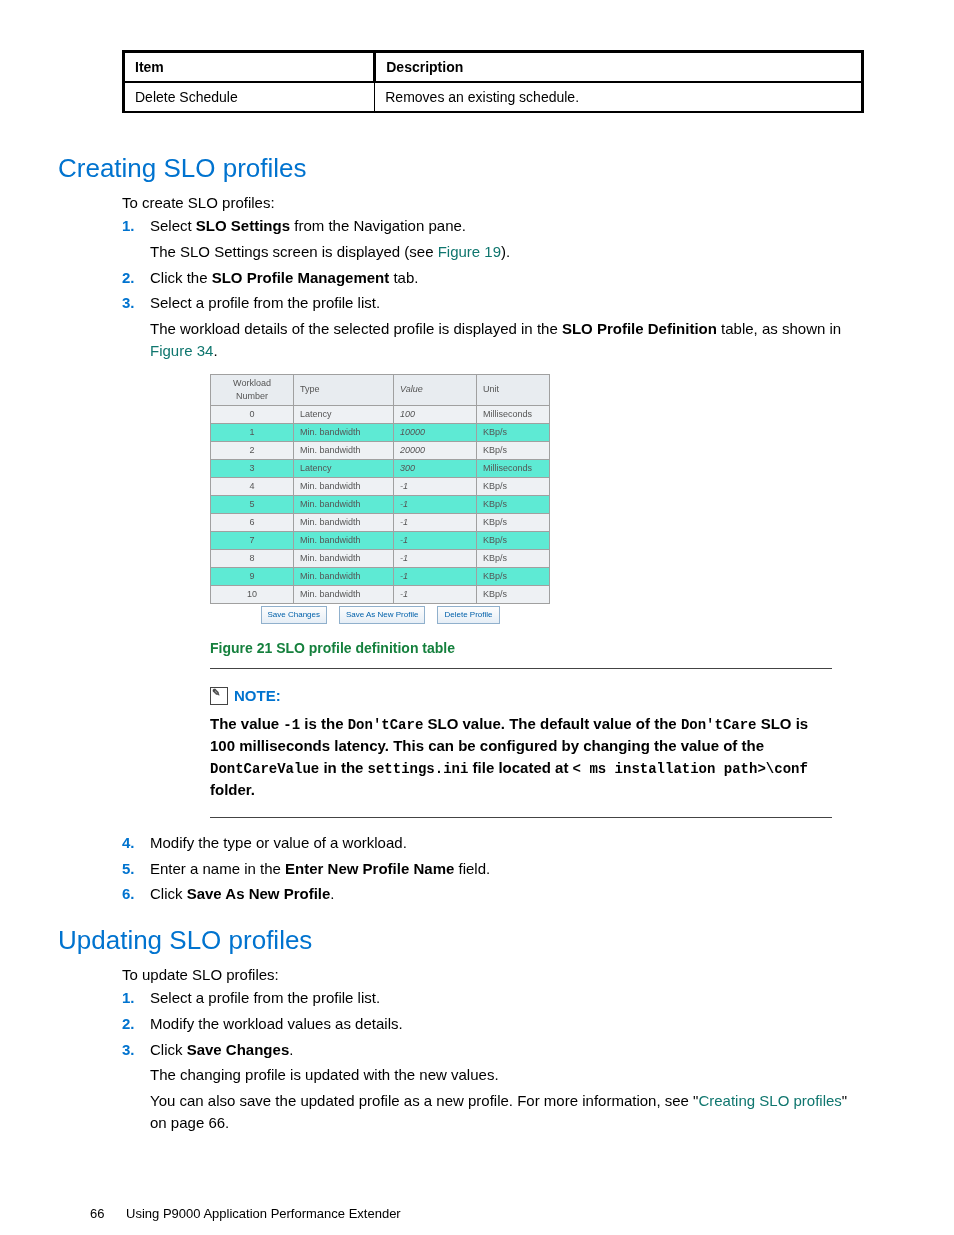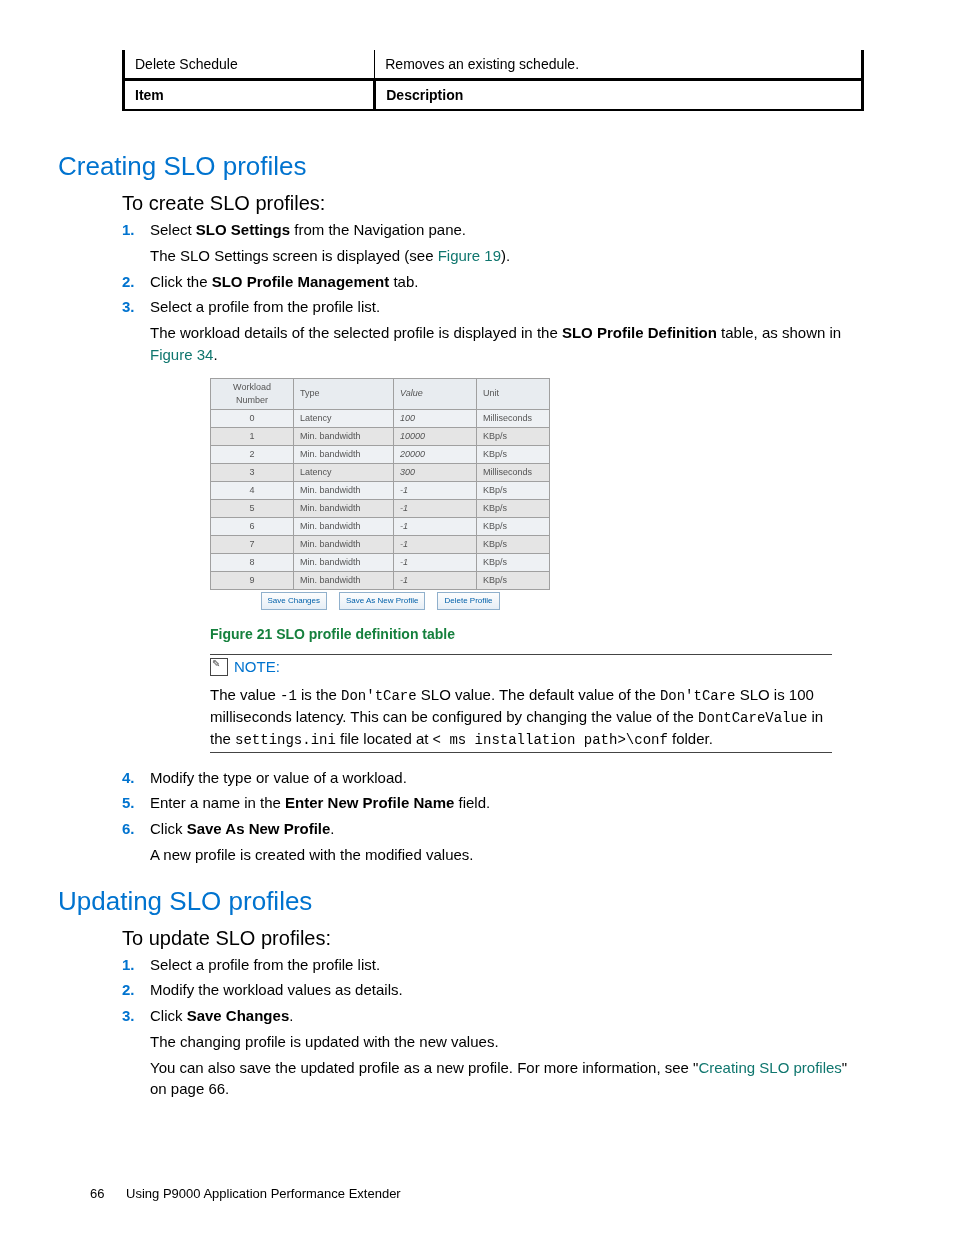--- a/index.html
+++ b/index.html
@@ -42,21 +42,21 @@
   }
   .top-table td:first-child { border-left: 3px solid #000; }
   .top-table td:last-child { border-right: 3px solid #000; }
   h2.section {
     color: #0073cf;
     font-weight: normal;
     font-size: 26px;
     margin: 20px 0 10px -32px;
   }
   .intro {
-    font-size: 20px;
+    font-size: 15px;
     margin: 4px 0 4px 32px;
   }
   ol.steps {
     list-style: none;
     padding: 0;
     margin: 0 0 0 32px;
   }
   ol.steps > li {
     font-size: 15px;
     line-height: 1.45;
@@ -73,21 +73,21 @@
   }
   .b { font-weight: bold; }
   .link { color: #0f766e; }
   .sub { margin-top: 4px; }
   .fig-wrap {
     margin: 12px 0 8px 60px;
   }
   .fig-table {
     border-collapse: collapse;
     font-size: 9px;
-    background: #e5e5e5;
+    background: #5eead4;
     width: 340px;
   }
   .fig-table th, .fig-table td {
     border: 1px solid #a0a0a0;
     padding: 2px 6px;
     text-align: left;
     color: #555;
   }
   .fig-table th {
     background: #e8ecf0;
@@ -114,22 +114,23 @@
   .fig-caption {
     color: #15803d;
     font-weight: bold;
     font-size: 14px;
     margin: 14px 0 10px 60px;
   }
   .note-block {
     margin: 10px 0 14px 60px;
     border-top: 1px solid #444;
     border-bottom: 1px solid #444;
-    padding: 1px 0;
+    padding: 16px 0;
     width: calc(100% - 92px);
+    font-weight: bold;
   }
   .note-head {
     color: #0073cf;
     font-size: 15px;
     display: flex;
     align-items: center;
     gap: 6px;
     margin-bottom: 6px;
   }
   .note-icon {
@@ -147,40 +148,40 @@
     font-size: 15px;
     line-height: 1.45;
     padding-left: 0;
   }
   code.mono {
     font-family: "Courier New", monospace;
     font-size: 14px;
   }
   .footer {
     position: absolute;
-    bottom: 34px;
+    bottom: 14px;
     left: 90px;
     font-size: 13px;
   }
   .footer .pn { margin-right: 18px; }
 </style>
 </head>
 <body>
 
 <div class="page">
 
   <table class="top-table">
     <tbody>
         <tr>
+      <th style="width:34%">Item</th>
+      <th>Description</th>
+    </tr>
+    <tr>
       <td>Delete Schedule</td>
       <td>Removes an existing schedule.</td>
-    </tr>
-    <tr>
-      <th style="width:34%">Item</th>
-      <th>Description</th>
     </tr>
   </tbody>
     </table>
 
   <h2 class="section">Creating SLO profiles</h2>
   <p class="intro">To create SLO profiles:</p>
 
   <ol class="steps">
     <li><span class="num">1.</span>
       <span>Select </span><span class="b">SLO Settings</span><span> from the Navigation pane.</span>
@@ -256,20 +257,26 @@
                 <td>Min. bandwidth</td>
                 <td>-1</td>
                 <td>KBp/s</td>
               </tr>
           <tr>
                 <td>9</td>
                 <td>Min. bandwidth</td>
                 <td>-1</td>
                 <td>KBp/s</td>
               </tr>
+          <tr>
+                <td>10</td>
+                <td>Min. bandwidth</td>
+                <td>-1</td>
+                <td>KBp/s</td>
+              </tr>
         </tbody>
           </table>
         <div class="fig-btns">
           <span class="fig-btn">Save Changes</span>
           <span class="fig-btn">Save As New Profile</span>
           <span class="fig-btn">Delete Profile</span>
         </div>
       </div>
       <div class="fig-caption">Figure 21 SLO profile definition table</div>
 
@@ -285,21 +292,20 @@
       </div>
     </li>
     <li><span class="num">4.</span>
       <span>Modify the type or value of a workload.</span>
     </li>
     <li><span class="num">5.</span>
       <span>Enter a name in the </span><span class="b">Enter New Profile Name</span><span> field.</span>
     </li>
     <li><span class="num">6.</span>
       <span>Click </span><span class="b">Save As New Profile</span><span>.</span>
-      <div class="sub">A new profile is created with the modified values.</div>
     </li>
   </ol>
 
   <h2 class="section">Updating SLO profiles</h2>
   <p class="intro">To update SLO profiles:</p>
 
   <ol class="steps">
     <li><span class="num">1.</span>
       <span>Select a profile from the profile list.</span>
     </li>

